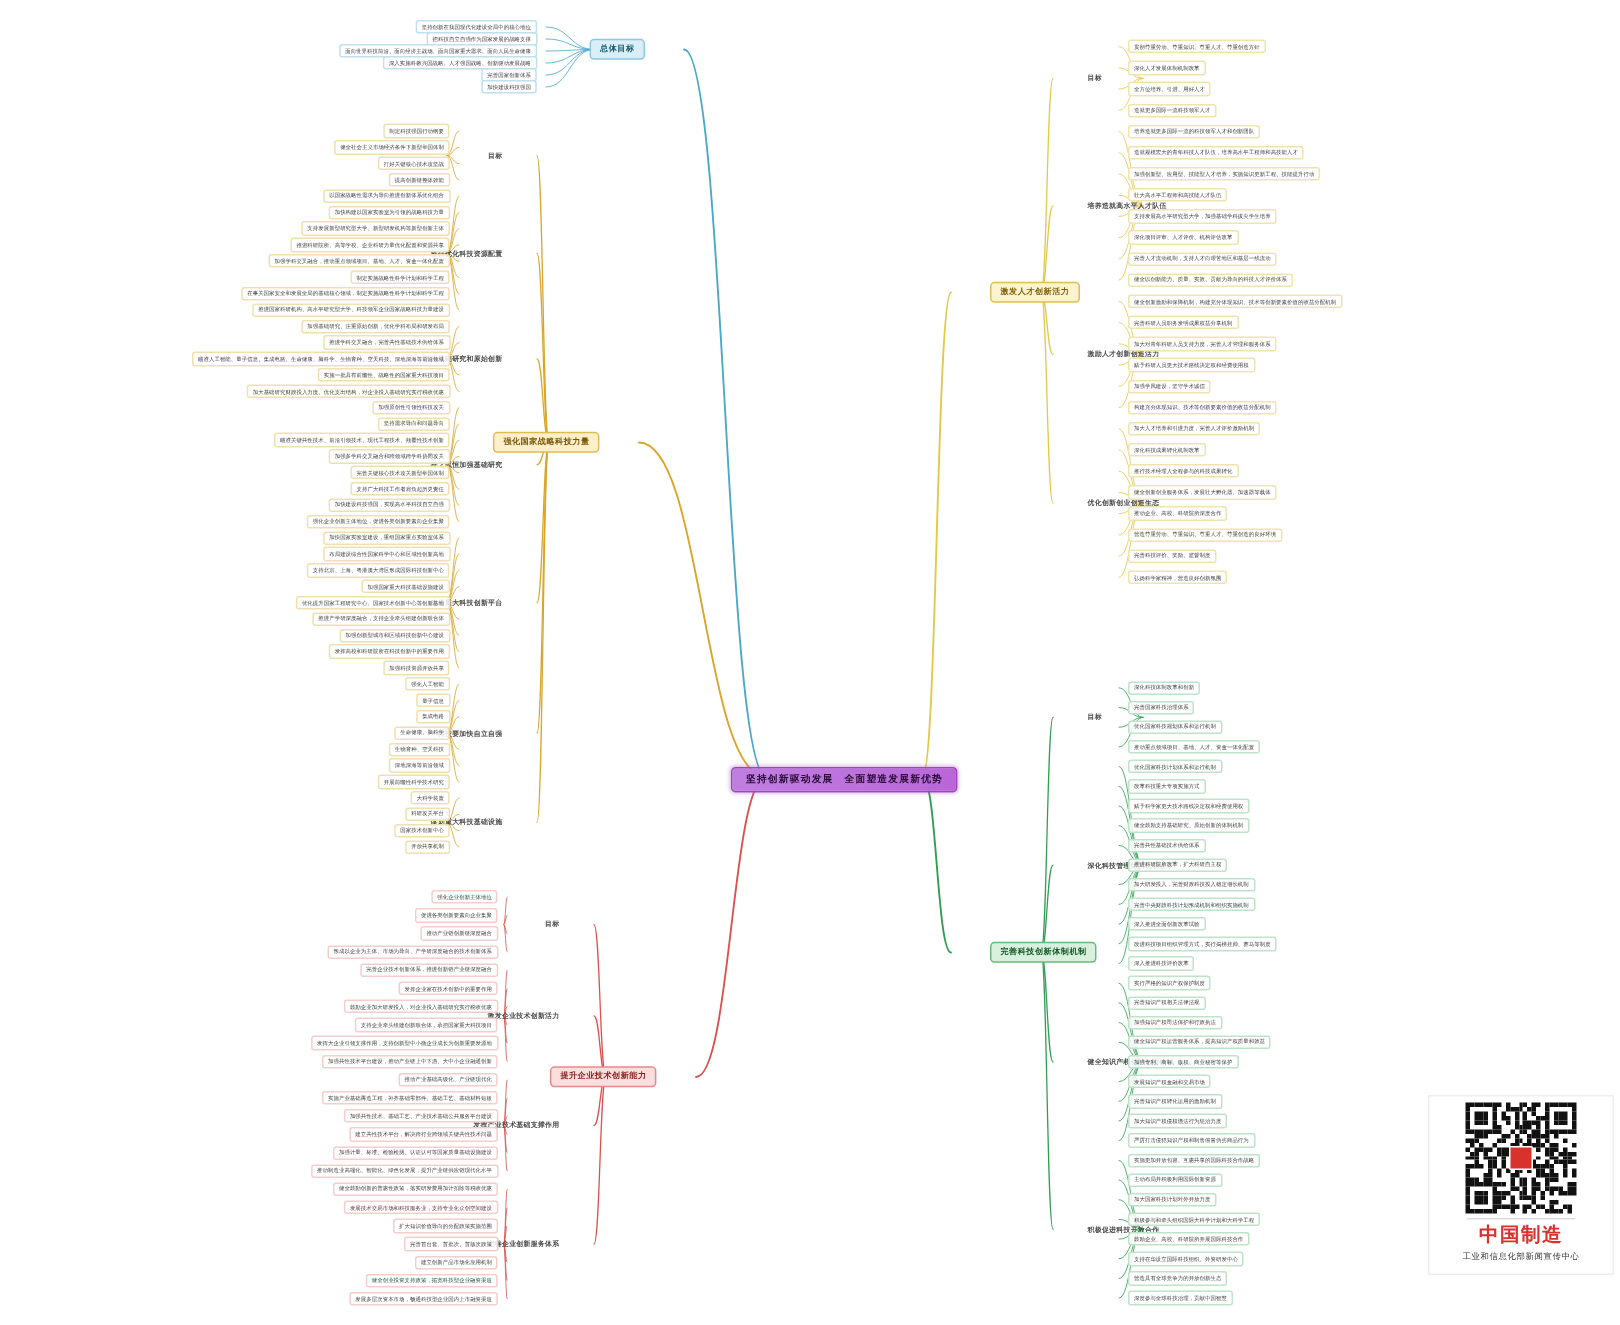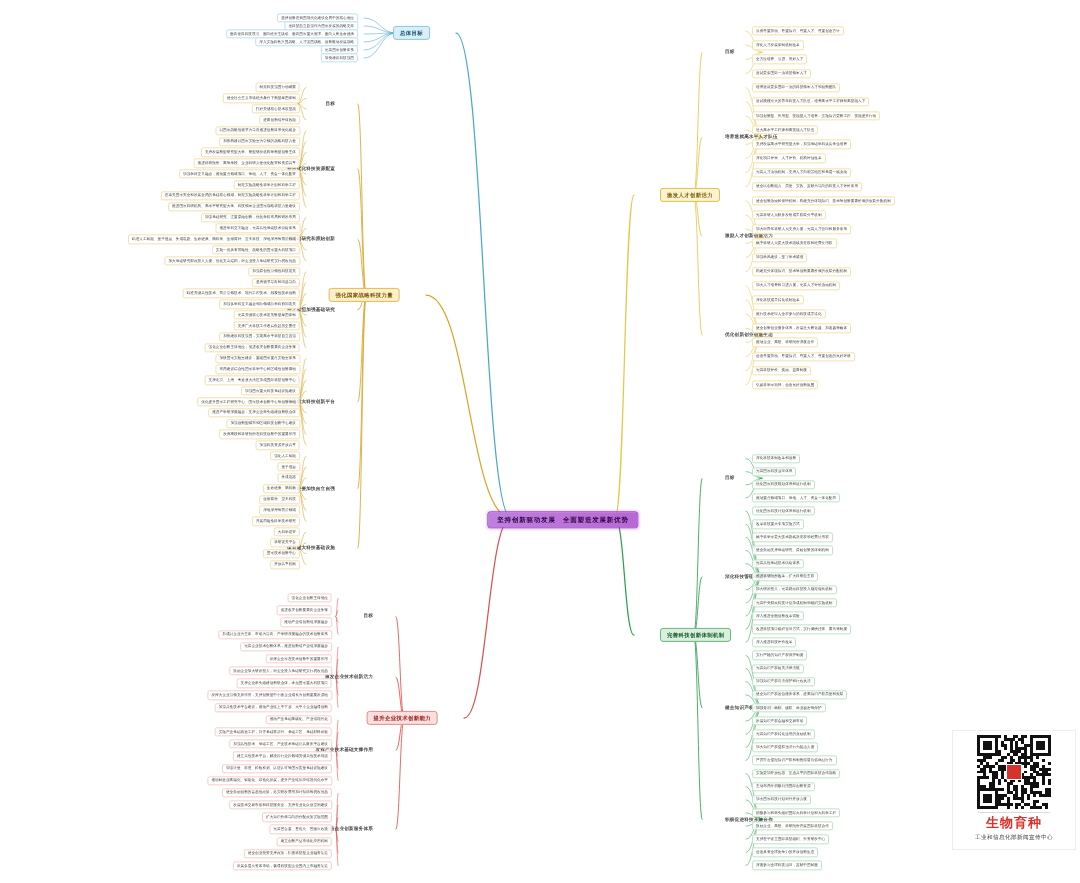--- a/index.html
+++ b/index.html
@@ -735,16 +735,16 @@
         <div class="qpix" style="left: 17.76px; top: 0px; width: 2.96px; height: 2.96px;"></div>
         <div class="qpix" style="left: 14.8px; top: 0px; width: 2.96px; height: 2.96px;"></div>
         <div class="qpix" style="left: 11.84px; top: 0px; width: 2.96px; height: 2.96px;"></div>
         <div class="qpix" style="left: 8.88px; top: 0px; width: 2.96px; height: 2.96px;"></div>
         <div class="qpix" style="left: 5.92px; top: 0px; width: 2.96px; height: 2.96px;"></div>
         <div class="qpix" style="left: 2.96px; top: 0px; width: 2.96px; height: 2.96px;"></div>
         <div class="qpix" style="left: 0px; top: 0px; width: 2.96px; height: 2.96px;"></div>
       <div class="qlogo"></div>
     </div>
     <div id="brandline"></div>
-    <div id="brandtitle">生物育种</div>
+    <div id="brandtitle">中国制造</div>
     <div id="brandsub">工业和信息化部新闻宣传中心</div>
   </div>
 </div>
 
 </body></html>

